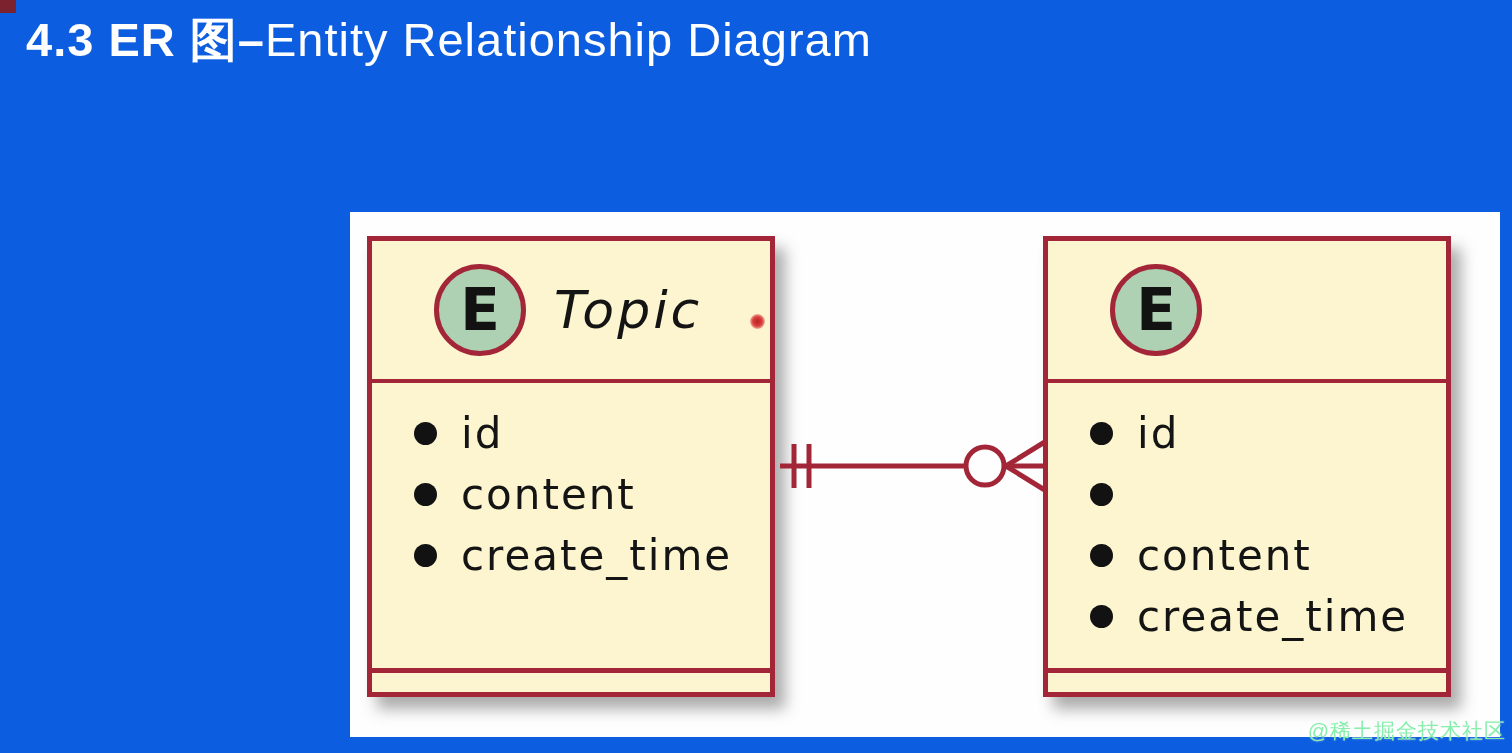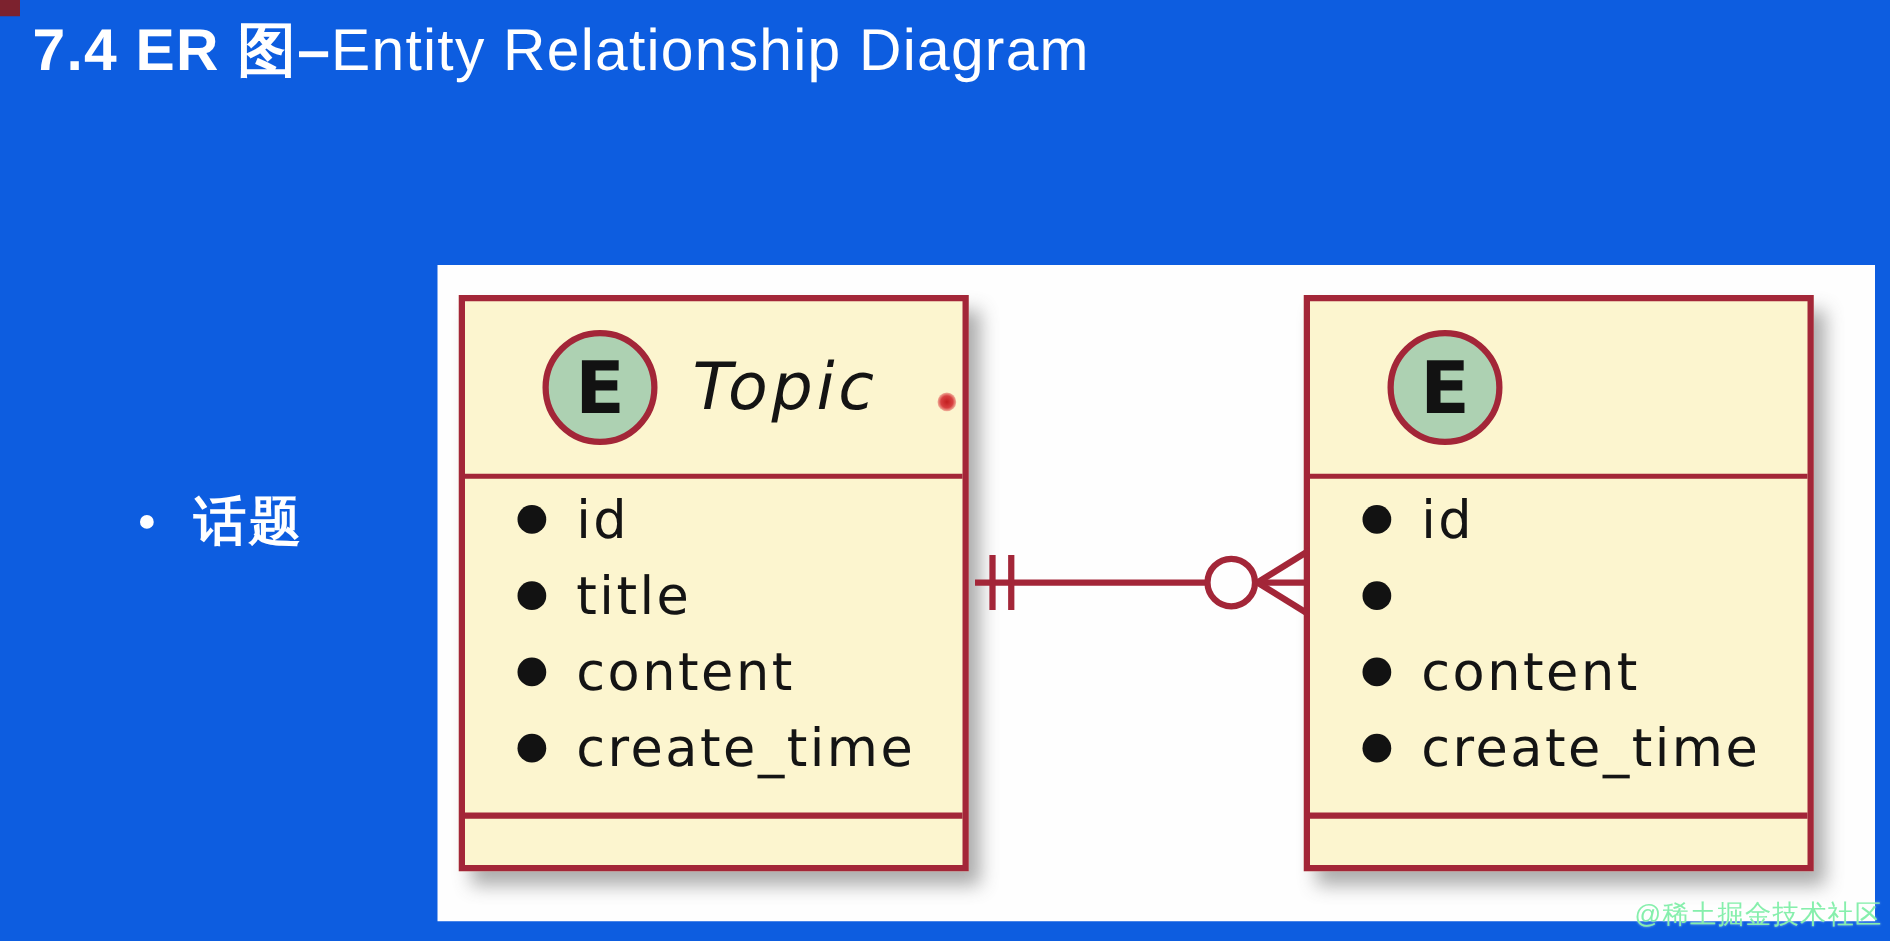--- a/index.html
+++ b/index.html
@@ -74,21 +74,21 @@
   }
   .e-name{
     font-size:52px;color:#141414;letter-spacing:3px;
     font-family:"DejaVu Sans",sans-serif;
     font-style:italic;
   }
 
   .e-attrs{
     flex:0 0 auto;height:265px;
     border-bottom:5px solid #a32638;
-    padding:2px 0 0 42px;
+    padding:20px 0 0 42px;
     display:flex;flex-direction:column;text-align:center;
   }
   .attr{
     height:61px;display:flex;align-items:center;gap:24px;
     font-size:42px;color:#141414;letter-spacing:2px;
     font-family:"DejaVu Sans",sans-serif;white-space:nowrap;
   }
   .a-dot{
     width:23px;height:23px;border-radius:50%;
     background:#121212;flex:0 0 auto;
@@ -112,46 +112,38 @@
     text-shadow:0 0 2px rgba(255,255,255,0.6);
   }
 </style>
 </head>
 <body>
 
 <div class="stage">
 
   <div class="corner-mark"></div>
 
-  <h1 class="title"><span class="t-strong">7.4 ER 图–</span><span class="t-light">Entity Relationship Diagram</span></h1>
+  <h1 class="title"><span class="t-strong">4.3 ER 图–</span><span class="t-light">Entity Relationship Diagram</span></h1>
 
   <ul class="bullets">
-    <li class="bullet">
-      <span class="b-dot"></span>
-      <span>话题</span>
-    </li>
   </ul>
 
   <div class="panel">
 
     <div class="entity entity-topic">
       <div class="e-header">
         <span class="spot">
           <span class="spot-letter">E</span>
         </span>
         <span class="e-name">Topic</span>
       </div>
       <div class="e-attrs">
         <div class="attr">
           <span class="a-dot"></span>
           <span>id</span>
-        </div>
-        <div class="attr">
-          <span class="a-dot"></span>
-          <span>title</span>
         </div>
         <div class="attr">
           <span class="a-dot"></span>
           <span>content</span>
         </div>
         <div class="attr">
           <span class="a-dot"></span>
           <span>create_time</span>
         </div>
       </div>

